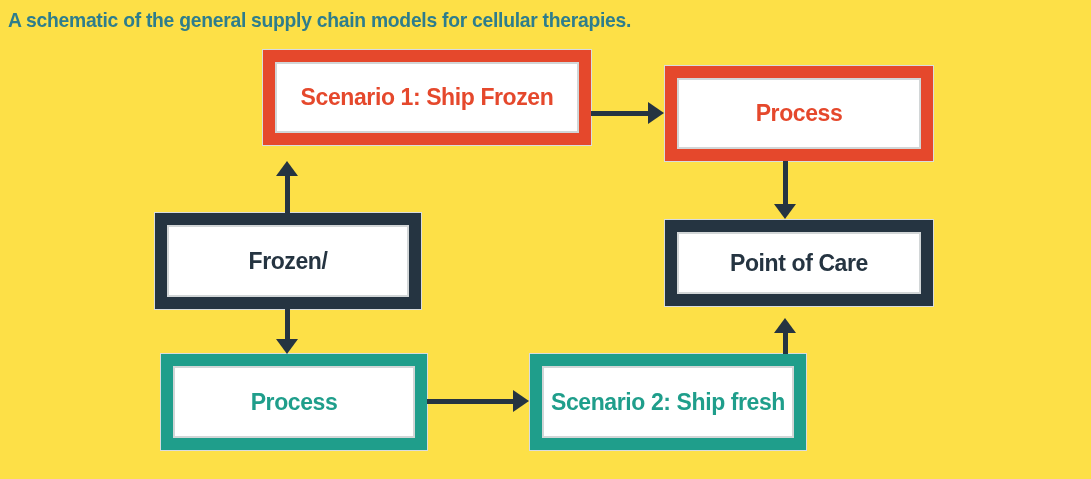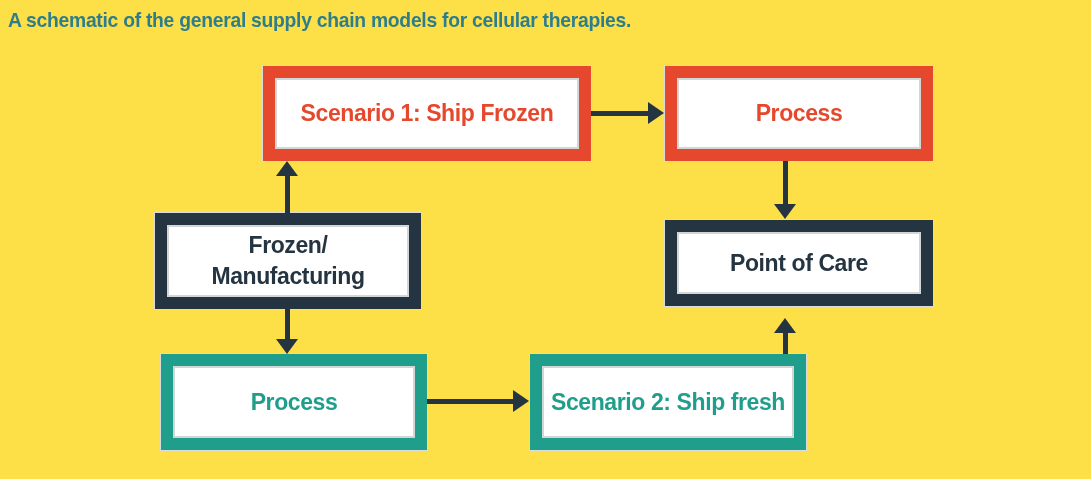--- a/index.html
+++ b/index.html
@@ -35,21 +35,21 @@
     font-weight: 700;
     font-size: 23px;
     letter-spacing: -0.4px;
     line-height: 31px;
     box-shadow: 0 0 0 1px #d9dcdd, inset 0 0 0 2px #d2d6d7;
   }
   .box.red  { border: 12px solid #e5482c; color: #e5482c; }
   .box.teal { border: 12px solid #1f9e8b; color: #1f9e8b; }
   .box.navy { border: 12px solid #253441; color: #253441; }
 
-  #box-scenario1      { left: 263px; top: 66px;  width: 328px; height: 95px; }
+  #box-scenario1      { left: 263px; top: 50px;  width: 328px; height: 95px; }
   #box-process-frozen { left: 665px; top: 66px;  width: 268px; height: 95px; }
   #box-source         { left: 155px; top: 213px; width: 266px; height: 96px; }
   #box-point-of-care  { left: 665px; top: 220px; width: 268px; height: 86px; }
   #box-process-fresh  { left: 161px; top: 354px; width: 266px; height: 96px; }
   #box-scenario2      { left: 530px; top: 354px; width: 276px; height: 96px; }
 
   .arrow { position: absolute; }
   .stem-v { position: absolute; width: 5px; background: #253441; }
   .stem-h { position: absolute; height: 5px; background: #253441; }
   .head-up, .head-down, .head-right { position: absolute; width: 0; height: 0; }
@@ -110,21 +110,20 @@
     <span>Scenario 1: Ship Frozen</span>
   </div>
 
   <div class="box red" id="box-process-frozen">
     <span>Process</span>
   </div>
 
   <div class="box navy" id="box-source">
     <span>
       <span style="display:block">Frozen/</span>
-      <span style="display:block">Manufacturing</span>
     </span>
   </div>
 
   <div class="box navy" id="box-point-of-care">
     <span>Point of Care</span>
   </div>
 
   <div class="box teal" id="box-process-fresh">
     <span>Process</span>
   </div>

